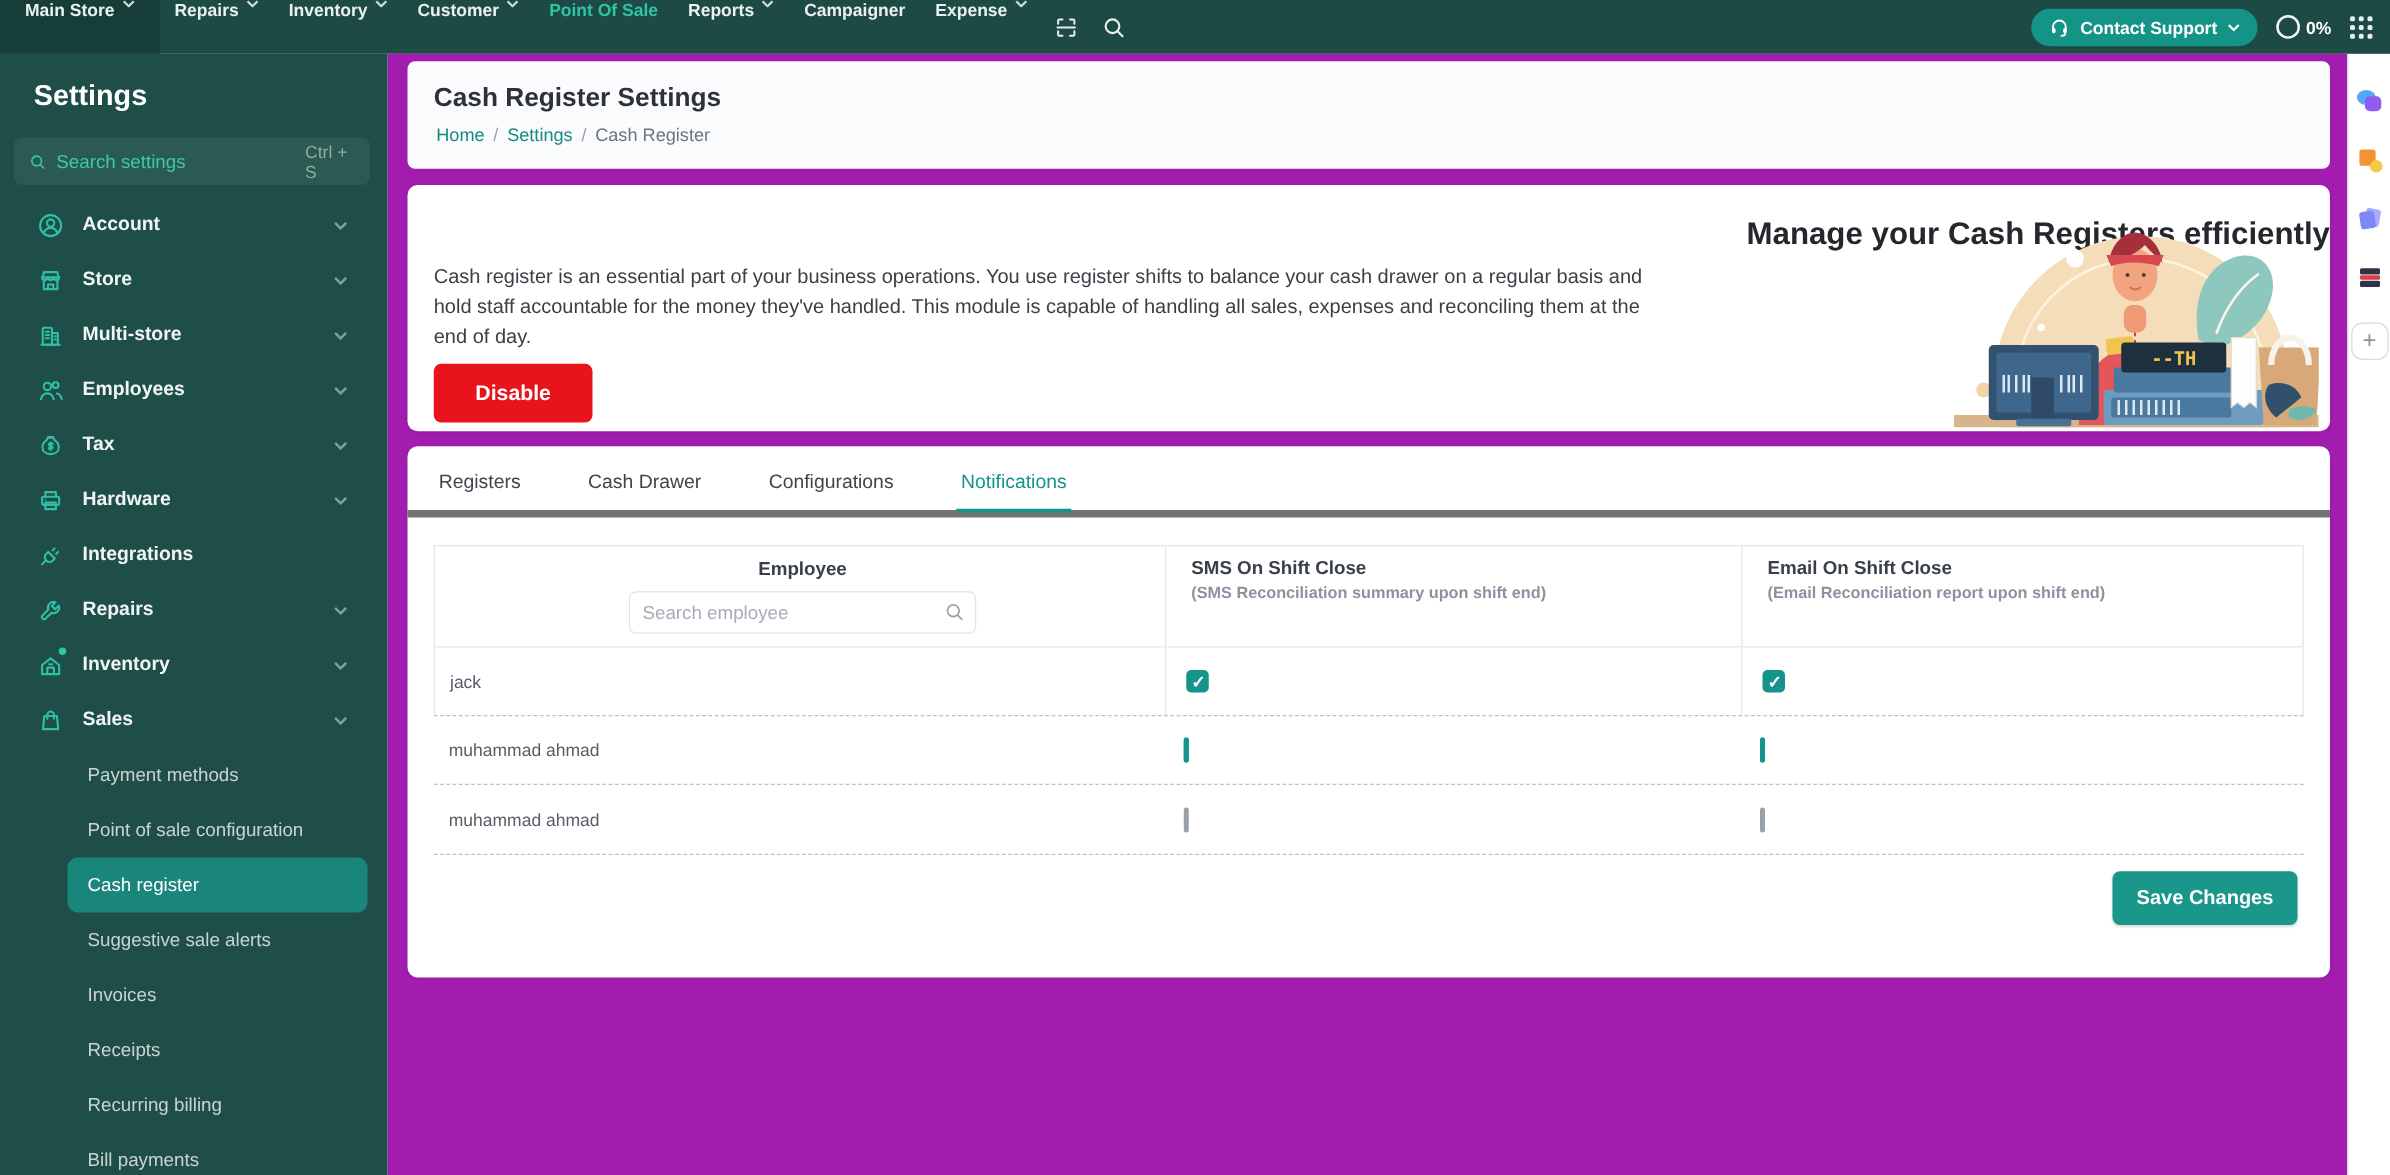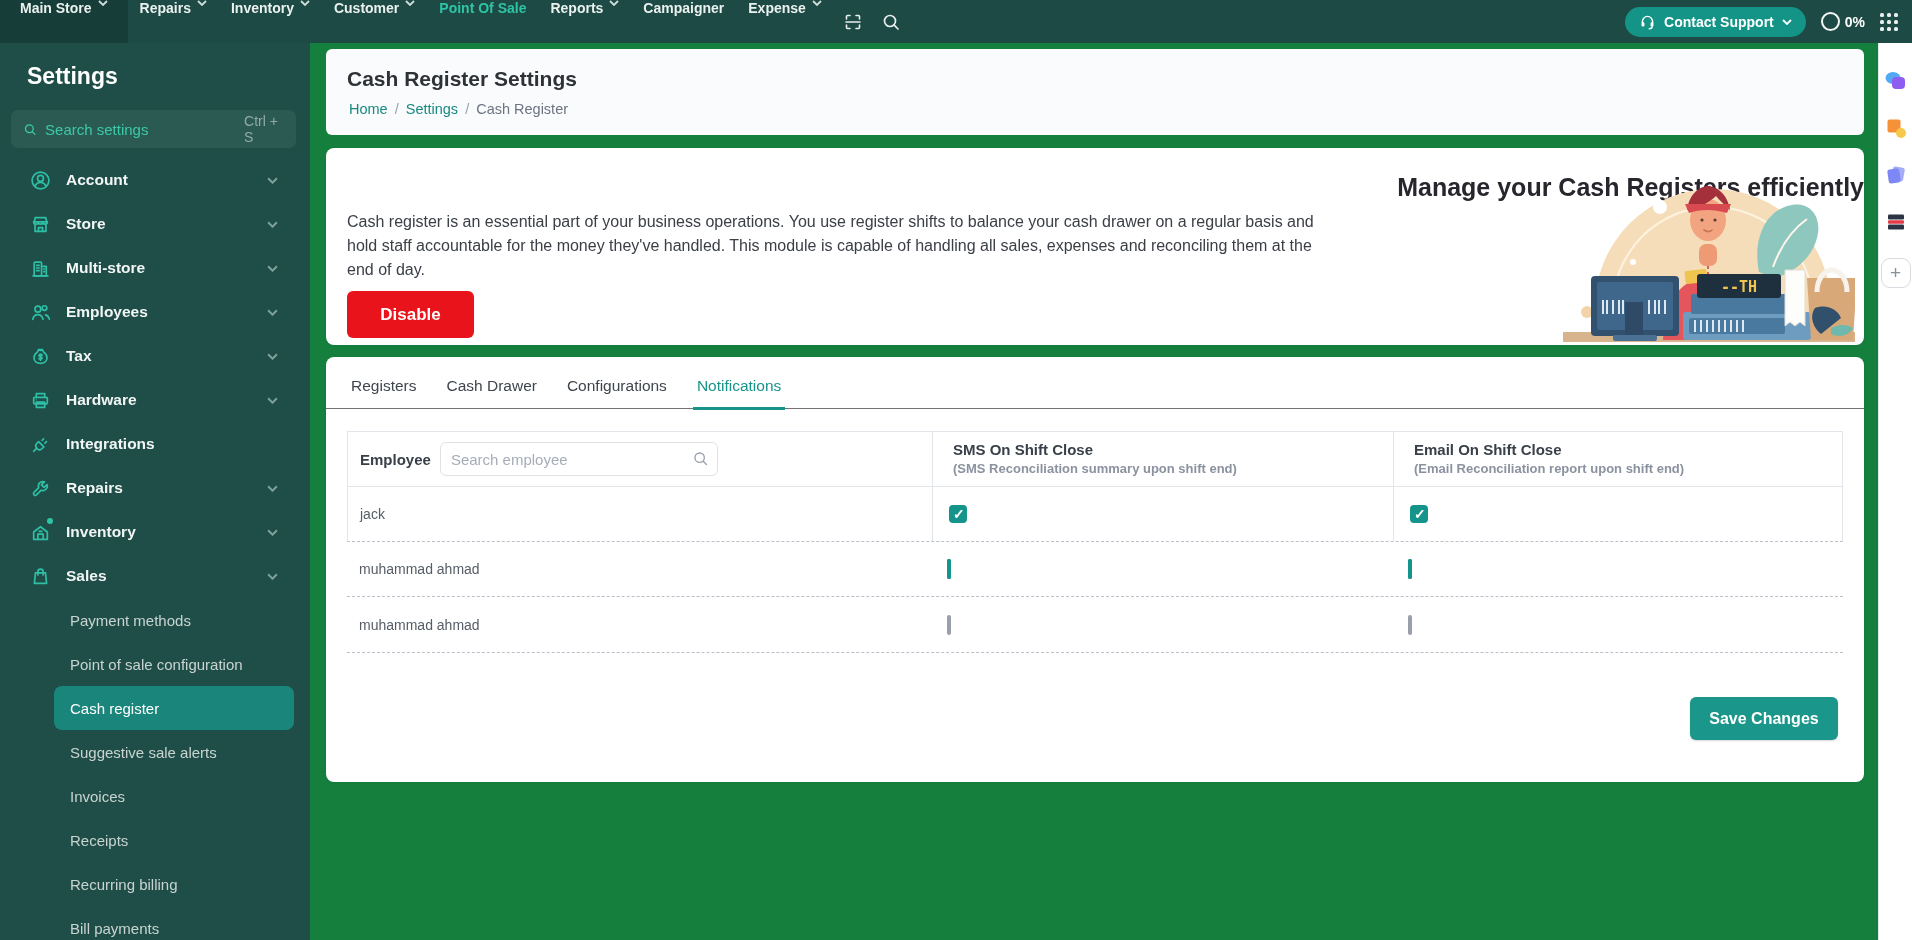--- a/index.html
+++ b/index.html
@@ -41,46 +41,46 @@
   .sb-subitem { height:44px; display:flex; align-items:center; padding-left:70px; color:#c9d4d1; font-size:15px; cursor:pointer; }
   .sb-subitem.active { background:#1a857b; color:#fff; margin:0 16px 0 54px; padding-left:16px; border-radius:8px; }
   .stroke-ic { fill:none; stroke:#2fbfa6; stroke-width:1.6; stroke-linecap:round; stroke-linejoin:round; }
 
   
   .rail { position:absolute; top:43px; right:0; width:34px; height:897px; background:#fff; border-left:1px solid #e2e5e9; z-index:20; display:flex; flex-direction:column; align-items:center; padding-top:27px; gap:25px; }
   .rail-ic { width:22px; height:22px; cursor:pointer; }
   .rail-add { width:30px; height:30px; border:1.5px solid #d7dbe0; border-radius:9px; background:#fff; color:#8a9097; font-size:19px; line-height:26px; text-align:center; cursor:pointer; }
 
   
-  .main { position:absolute; top:43px; left:310px; width:1568px; height:897px; background:#15803d; }
+  .main { position:absolute; top:43px; left:310px; width:1568px; height:897px; background:#a21caf; }
   .header-card { position:absolute; left:16px; top:6px; width:1538px; height:86px; background:#fafbfd; border-radius:6px; }
   .page-title { font-size:21px; font-weight:600; color:#2e3136; padding:18px 0 0 21px; }
   .breadcrumb { display:flex; align-items:center; gap:7px; padding:10px 0 0 23px; font-size:14.5px; }
   .bc-link { color:#178a7f; cursor:pointer; }
   .bc-sep { color:#9aa1ac; }
   .bc-current { color:#6d7480; }
 
   .banner-card { position:absolute; left:16px; top:105px; width:1538px; height:197px; background:#fff; border-radius:8px; box-shadow:0 1px 3px rgba(20,30,40,.07); overflow:hidden; }
   .banner-heading { font-size:25px; font-weight:700; color:#26262c; padding:25px 0 0 21px;text-align:right; }
   .banner-desc { font-size:16px; color:#3b4047; line-height:1.5; padding:8px 0 0 21px; max-width:1000px; }
   .disable-btn { position:absolute; left:21px; top:143px; width:127px; height:47px; background:#e9141b; color:#fff; border:none; border-radius:6px; font-size:17px; font-weight:700; font-family:inherit; cursor:pointer; }
   .illus { position:absolute; right:9px; top:4px; width:292px; height:190px; }
 
   .tabs-card { position:absolute; left:16px; top:314px; width:1538px; height:425px; background:#fff; border-radius:8px; box-shadow:0 1px 3px rgba(20,30,40,.07); }
-  .tabs-row { display:flex; gap:22px; padding:18px 21px 0 21px; border-bottom:1px solid #737373; }
+  .tabs-row { display:flex; gap:46px; padding:18px 21px 0 21px; border-bottom:6px solid #737373; }
   .tab { font-size:15.5px; color:#3f454d; padding:2px 4px 12px 4px; cursor:pointer; }
   .tab.active { color:#17948a; border-bottom:3px solid #17948a; margin-bottom:-2px; }
 
   .tbl { margin:22px 21px 0 21px; }
   .thead { display:grid; grid-template-columns:584px 461px 449px; border:1px solid #e2e5ea; }
   .th { padding:9px 8px 9px 20px; }
   .th + .th { border-left:1px solid #e2e5ea; }
   .th-title { font-size:15px; font-weight:700; color:#394049; }
   .th-sub { font-size:13px; font-weight:700; color:#8b929f; margin-top:3px; }
-  .th-emp { display:flex; align-items:center; gap:9px; padding:10px 8px 10px 12px; }
+  .th-emp { display:flex; align-items:center; gap:9px; padding:10px 8px 10px 12px;flex-direction:column; }
   .emp-search { position:relative; width:278px; height:34px; }
   .emp-search input { width:100%; height:100%; border:1px solid #dfe3e8; border-radius:6px; padding:0 32px 0 10px; font-size:15px; font-family:inherit; color:#555; outline:none; }
   .emp-search input::placeholder { color:#a7adb8; }
   .emp-search svg { position:absolute; right:9px; top:8px; }
   .trow { display:grid; grid-template-columns:584px 461px 449px; border-bottom:1px dashed #b9c0ca; align-items:center; min-height:55px; }
   .trow.first { border-left:1px solid #e2e5ea; border-right:1px solid #e2e5ea; }
   .trow.first .td { align-self:stretch; display:flex; align-items:center; }
   .trow.first .td + .td { border-left:1px solid #e2e5ea; }
   .td { padding-left:12px; font-size:14px; color:#565d66; }
   .td.cbcell { padding-left:16px; }

